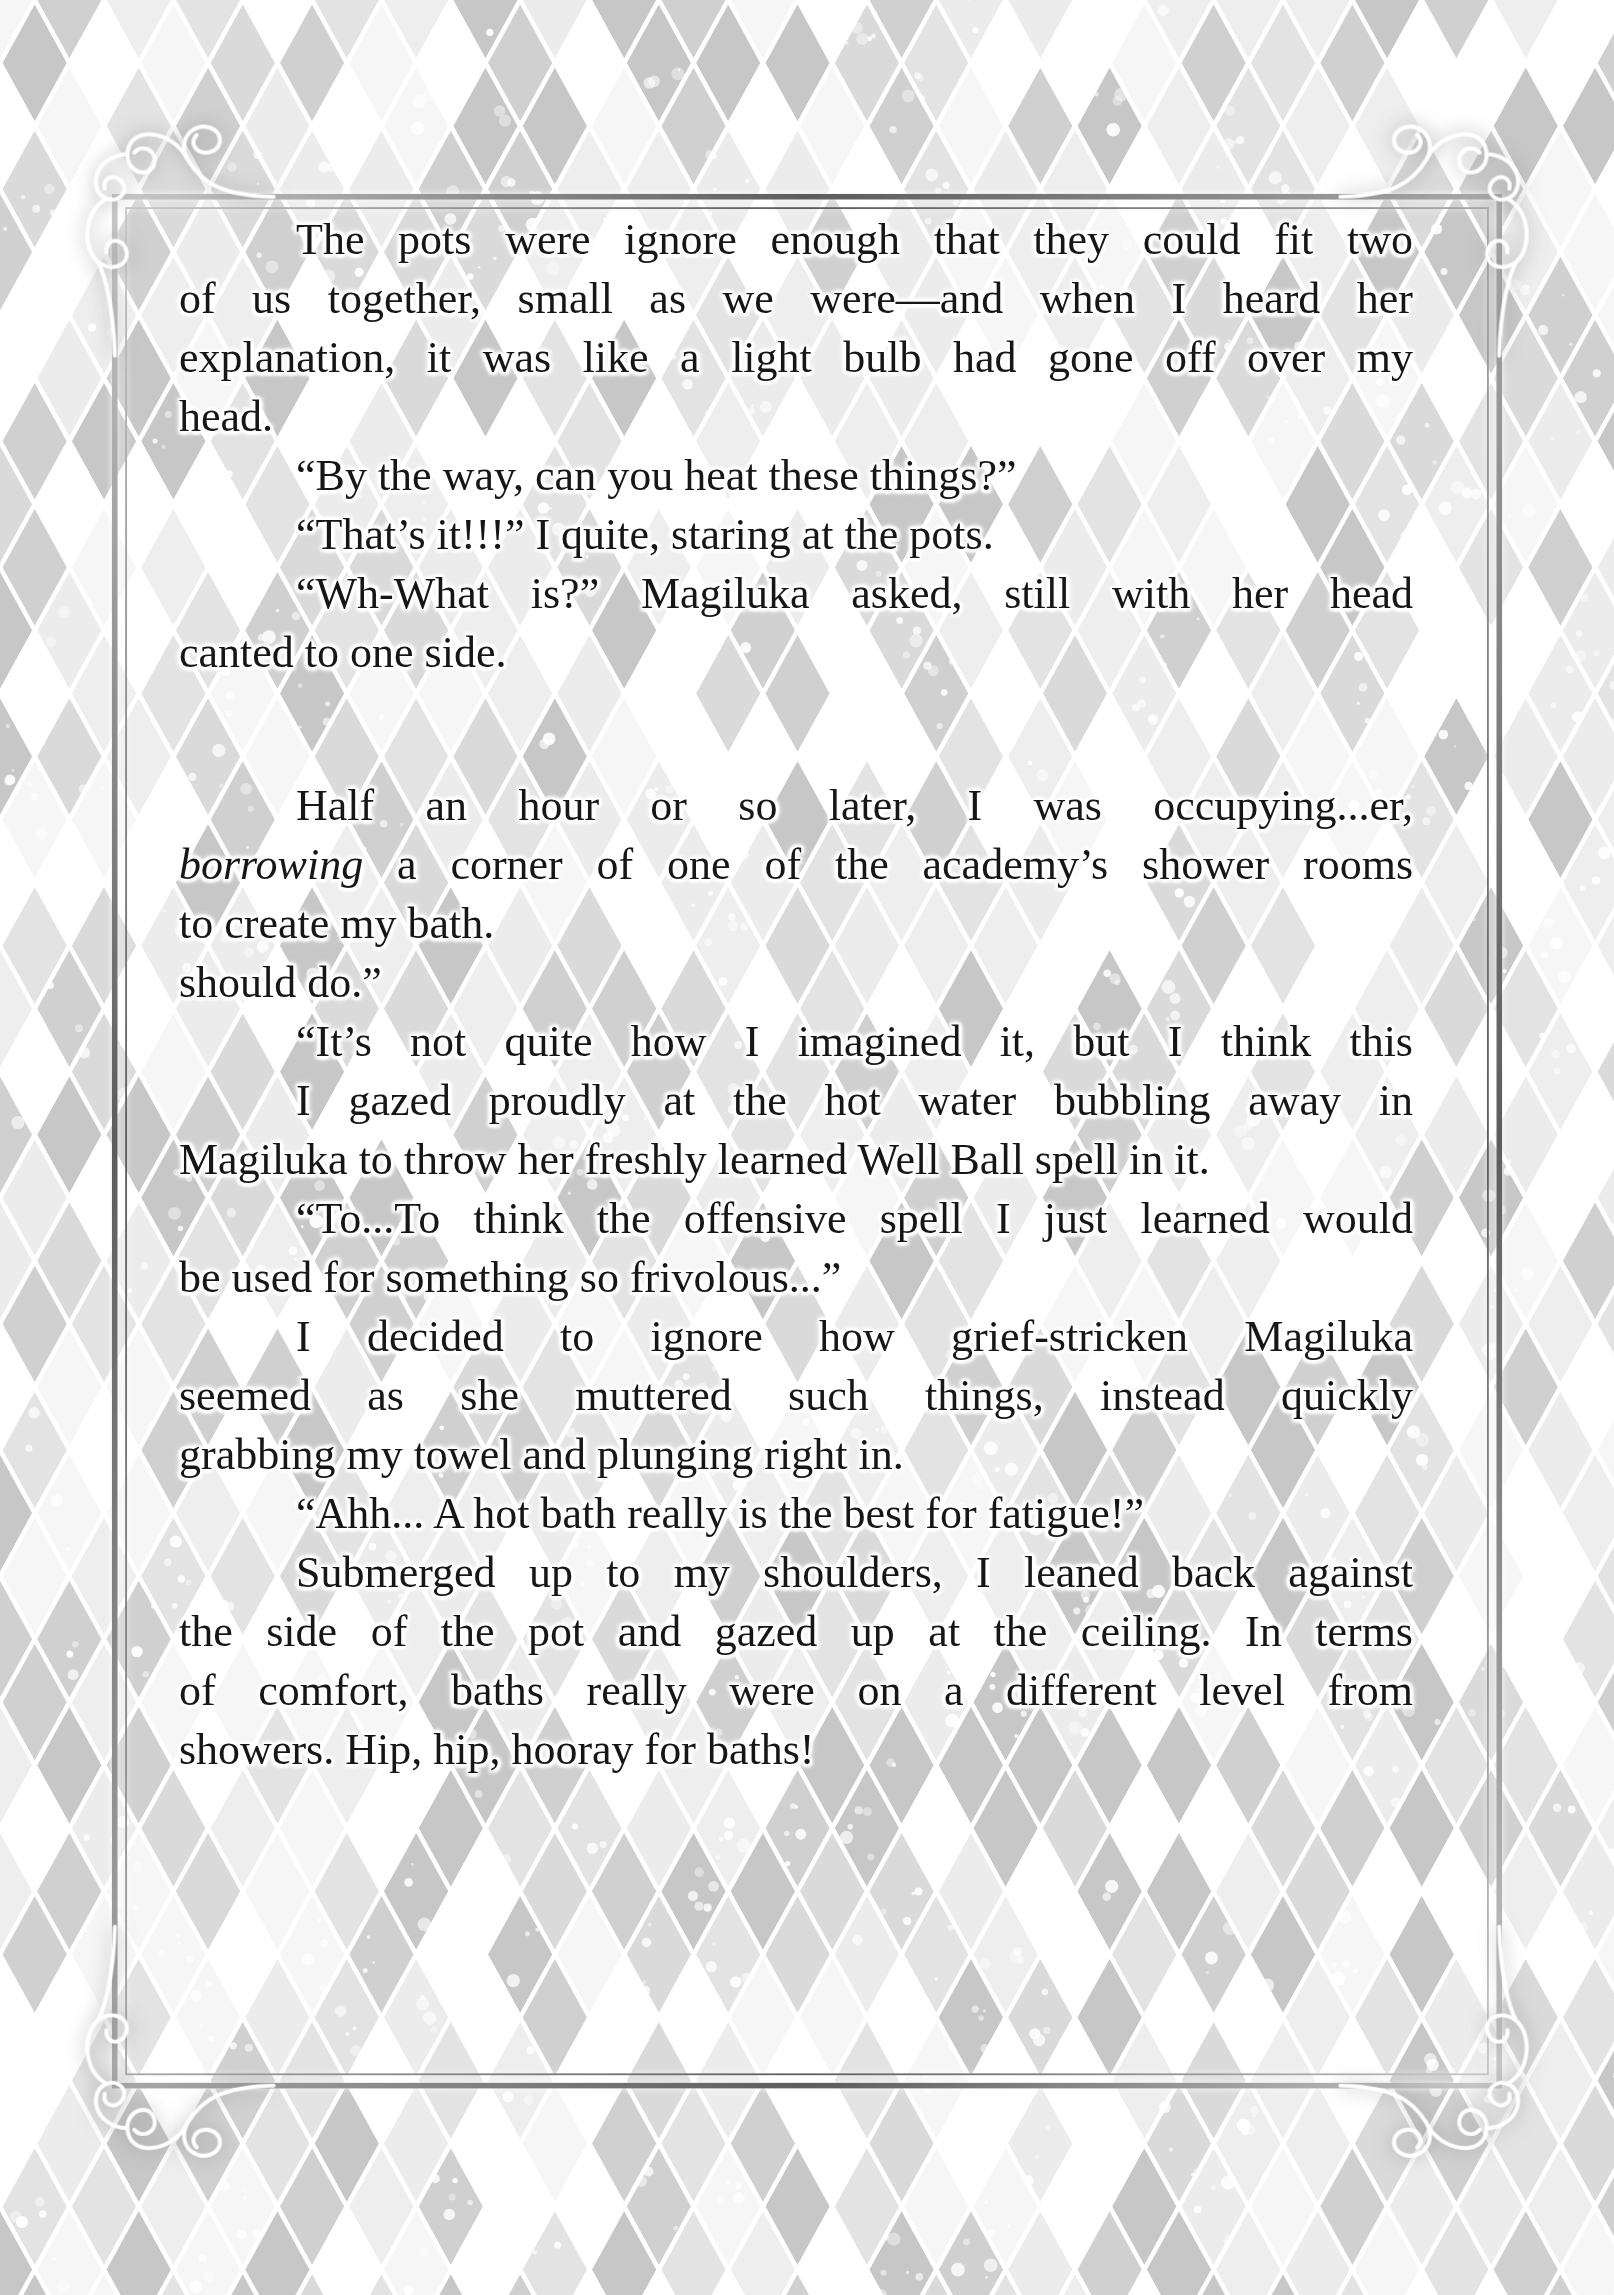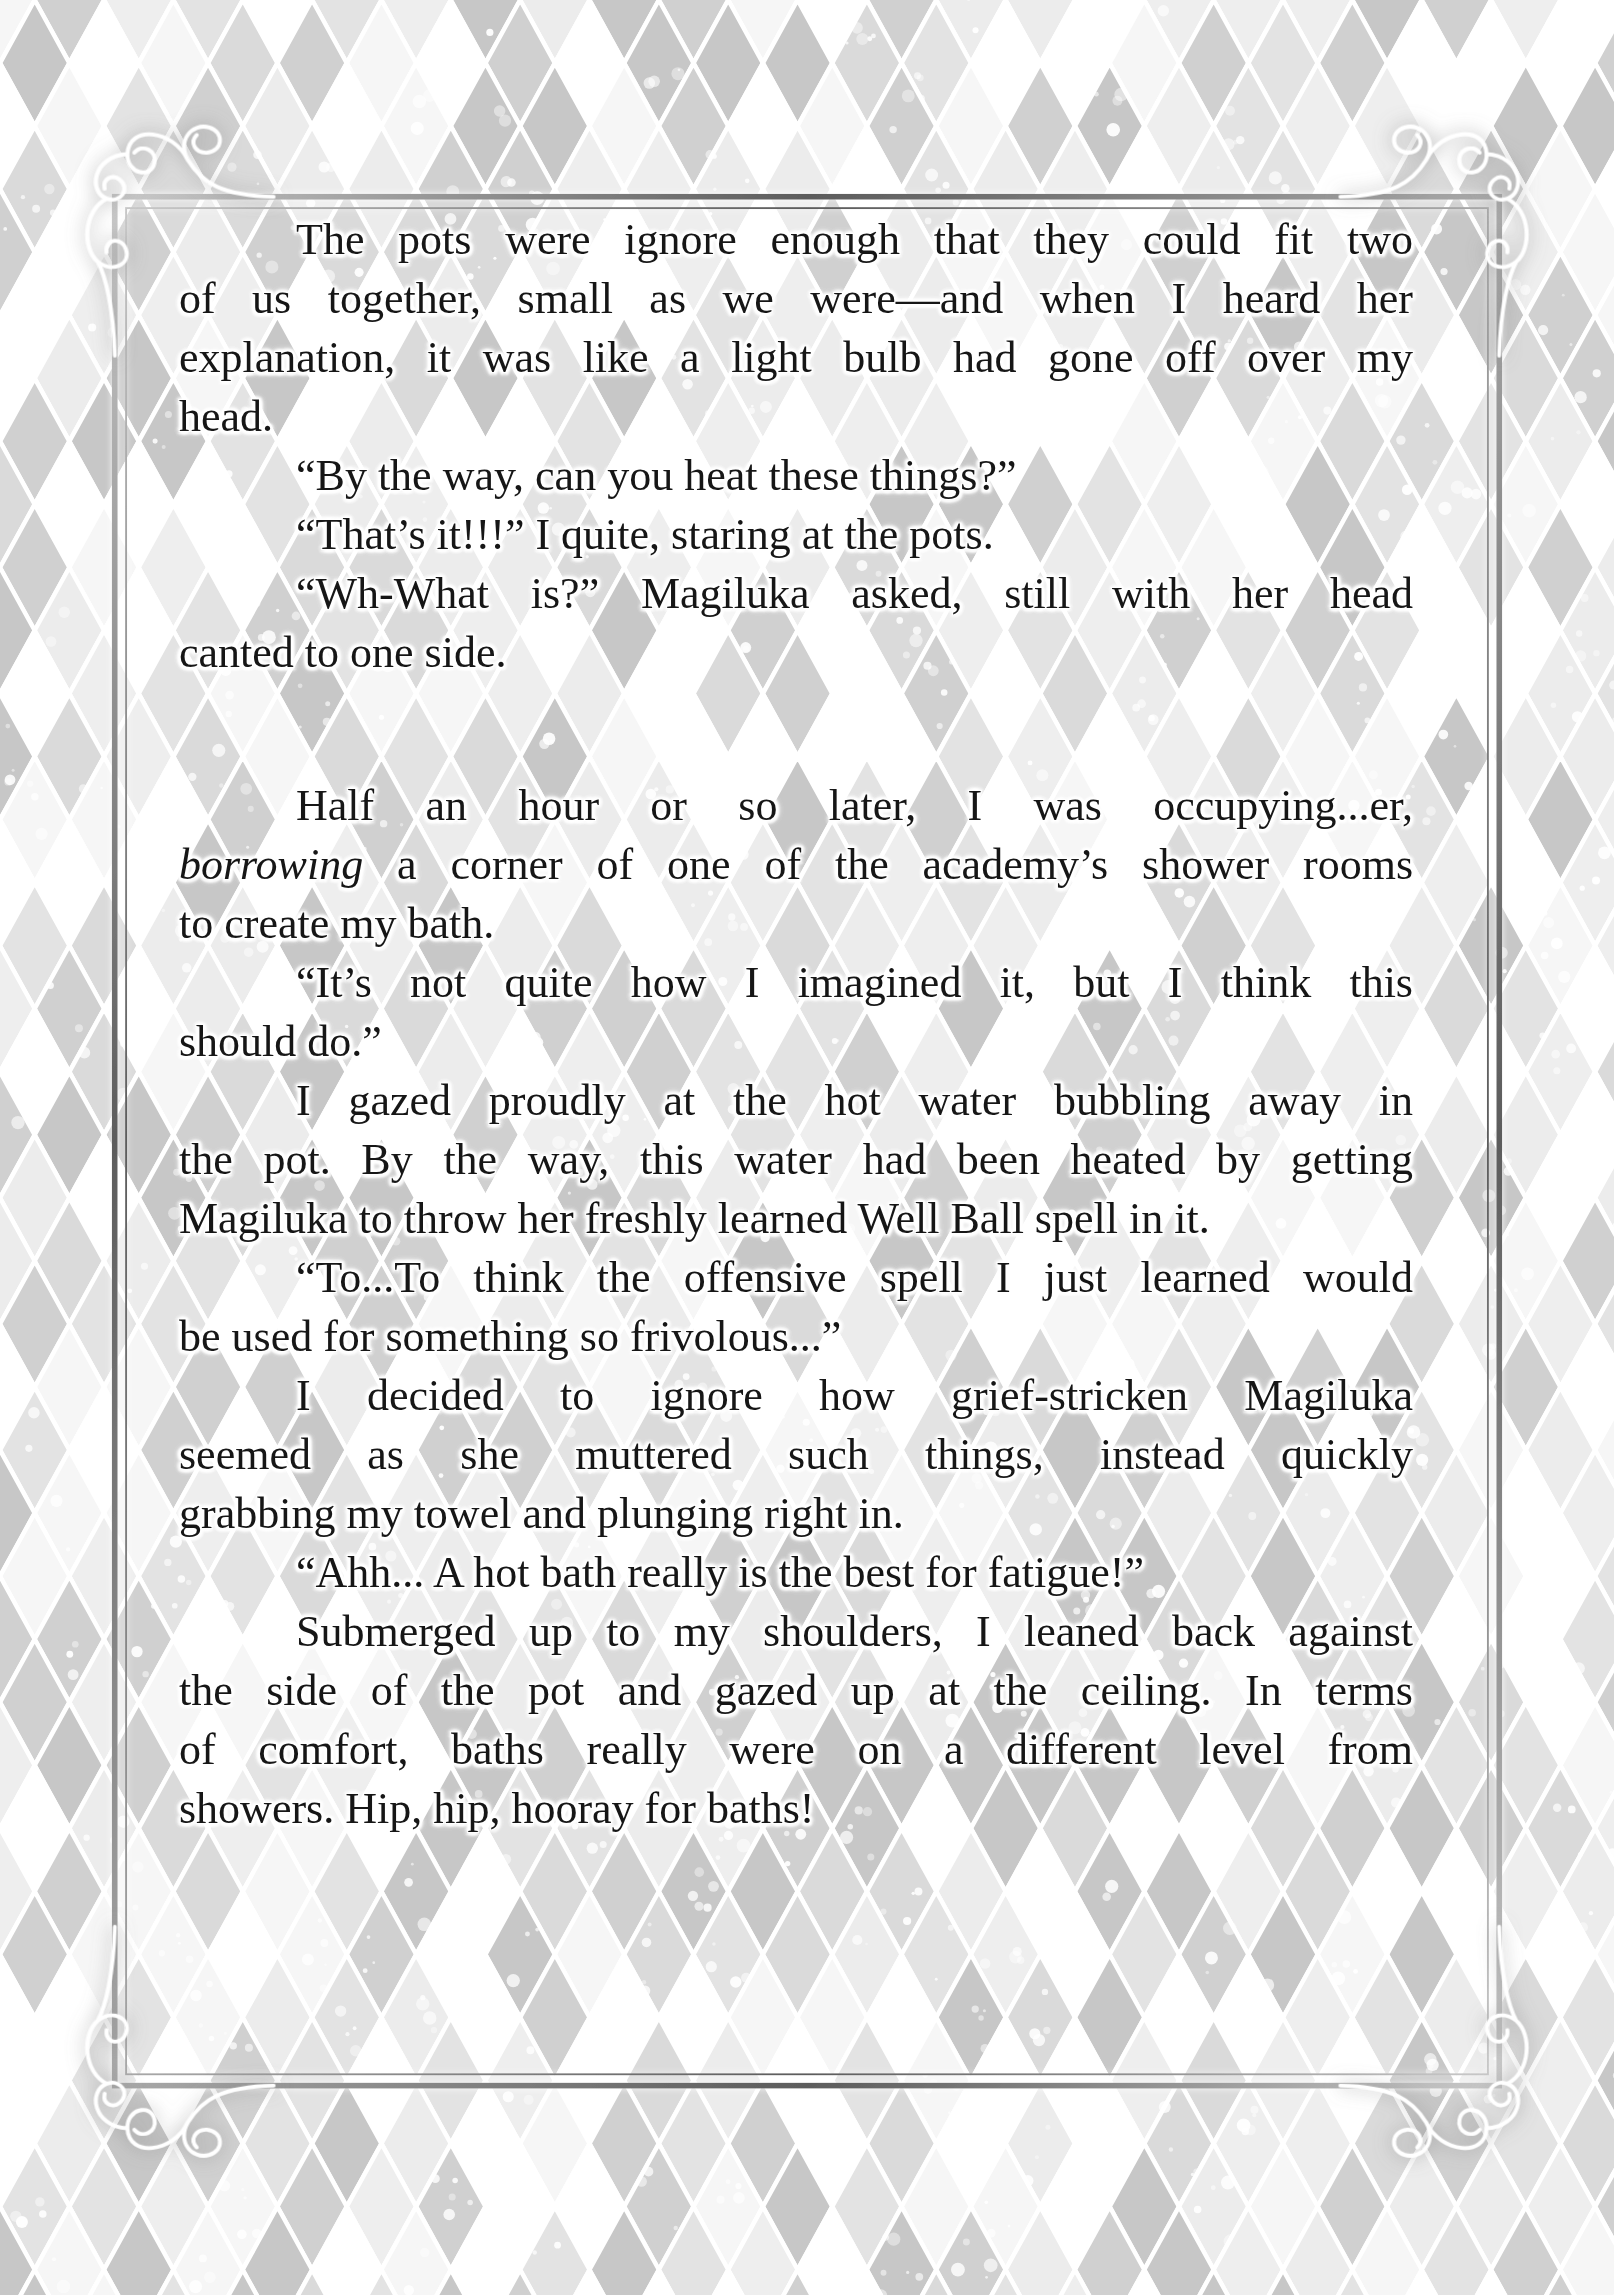--- a/index.html
+++ b/index.html
@@ -2288,26 +2288,25 @@
       <div class="para">
         <div class="line j ind"><span>“Wh-What is?” Magiluka asked, still with her head</span></div>
         <div class="line"><span>canted to one side.</span></div>
       </div>
       <div class="para scene-break">
         <div class="line j ind"><span>Half an hour or so later, I was occupying...er,</span></div>
         <div class="line j"><em>borrowing</em><span> a corner of one of the academy’s shower rooms</span></div>
         <div class="line"><span>to create my bath.</span></div>
       </div>
       <div class="para">
+        <div class="line"><span>should do.”</span></div>
         <div class="line j ind"><span>“It’s not quite how I imagined it, but I think this</span></div>
-        <div class="line"><span>should do.”</span></div>
       </div>
       <div class="para">
         <div class="line j ind"><span>I gazed proudly at the hot water bubbling away in</span></div>
-        <div class="line j"><span>the pot. By the way, this water had been heated by getting</span></div>
         <div class="line"><span>Magiluka to throw her freshly learned Well Ball spell in it.</span></div>
       </div>
       <div class="para">
         <div class="line j ind"><span>“To...To think the offensive spell I just learned would</span></div>
         <div class="line"><span>be used for something so frivolous...”</span></div>
       </div>
       <div class="para">
         <div class="line j ind"><span>I decided to ignore how grief-stricken Magiluka</span></div>
         <div class="line j"><span>seemed as she muttered such things, instead quickly</span></div>
         <div class="line"><span>grabbing my towel and plunging right in.</span></div>

